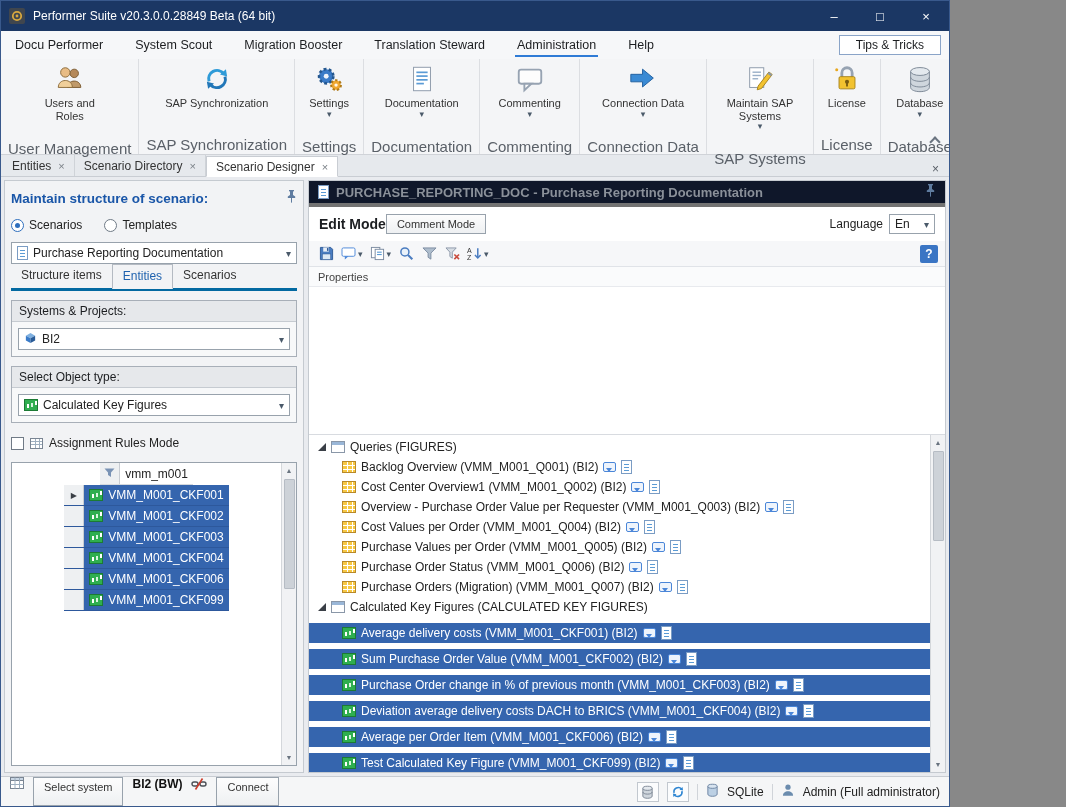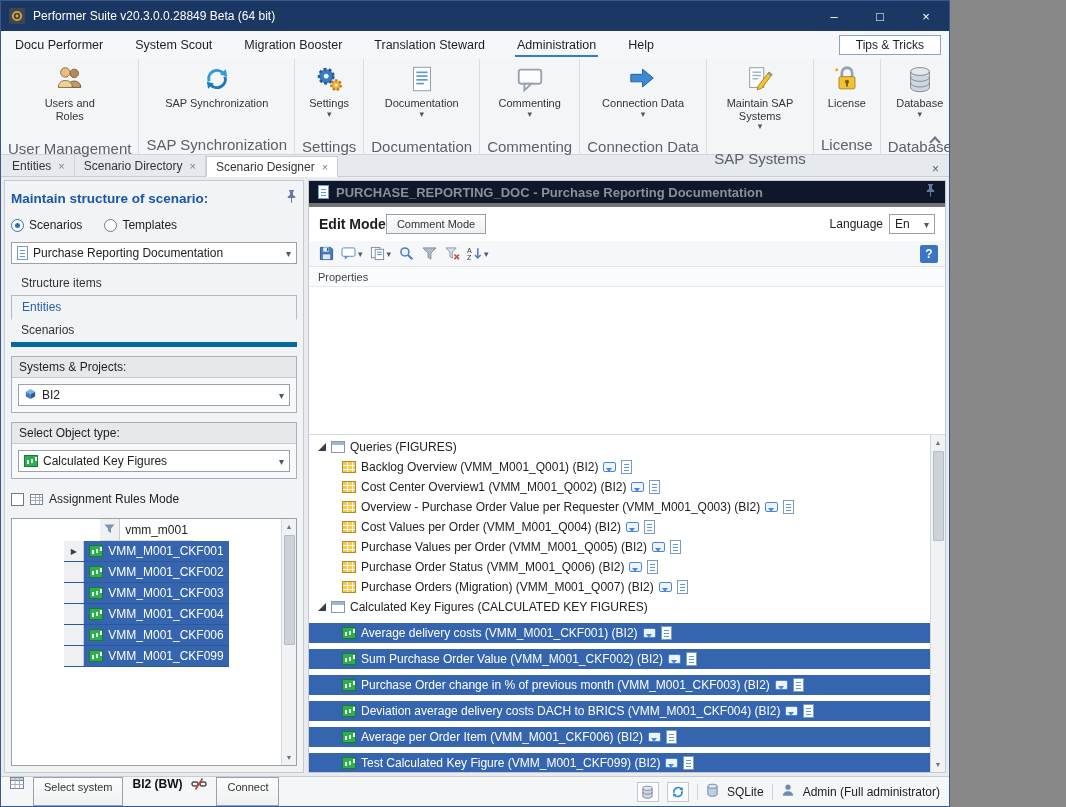--- a/index.html
+++ b/index.html
@@ -48,21 +48,21 @@
   .lp-title .spacer, .row-spacer { flex:1; }
   .lp-radios { display:flex; align-items:center; gap:22px; margin-top:5px; height:22px; }
   .radio-wrap { display:flex; align-items:center; gap:5px; }
   .radio { width:13px; height:13px; border:1px solid #707a86; border-radius:50%; background:#fff; position:relative; display:inline-block; }
   .radio.on { border-color:#2f6fbd; }
   .radio.on::after { content:""; position:absolute; inset:3px; border-radius:50%; background:#2f6fbd; }
   .combo { display:flex; align-items:center; gap:5px; background:#fff; border:1px solid #98a2ac; height:22px; padding:0 5px; }
   .combo .cval { white-space:nowrap; overflow:hidden; }
   .combo .ccaret { margin-left:auto; color:#4a5a6a; font-size:10px; }
   .lp-combo { margin-top:6px; }
-  .lp-tabs { display:flex; margin-top:8px; border-bottom:5px solid #0369a1;flex-direction:column; }
+  .lp-tabs { display:flex; margin-top:0; border-bottom:3px solid #0369a1; }
   .ltab { padding:4px 10px 5px; font-size:12px; color:#333; }
   .ltab.active { background:#f2f3f5; border:1px solid #b4bac2; border-bottom:1px solid #f2f3f5; margin-bottom:-1px; color:#1f62ae; }
   .lbox { border:1px solid #a8afb8; margin-top:9px; }
   .box-h { background:#e6e8eb; border-bottom:1px solid #c6cbd1; padding:3px 7px; font-size:12px; color:#1c1e21; }
   .box-b { padding:6px; background:#f7f8f9; }
   .lp-assign { display:flex; align-items:center; gap:6px; margin-top:9px; height:22px; }
   .cbx { width:13px; height:13px; border:1px solid #707a86; background:#fff; display:inline-block; }
 
   .lgrid { margin-top:8px; border:1px solid #98a2ac; background:#fff; flex:1; display:flex; min-height:0; }
   .g-main { flex:1; display:flex; flex-direction:column; min-width:0;align-items:center; }

